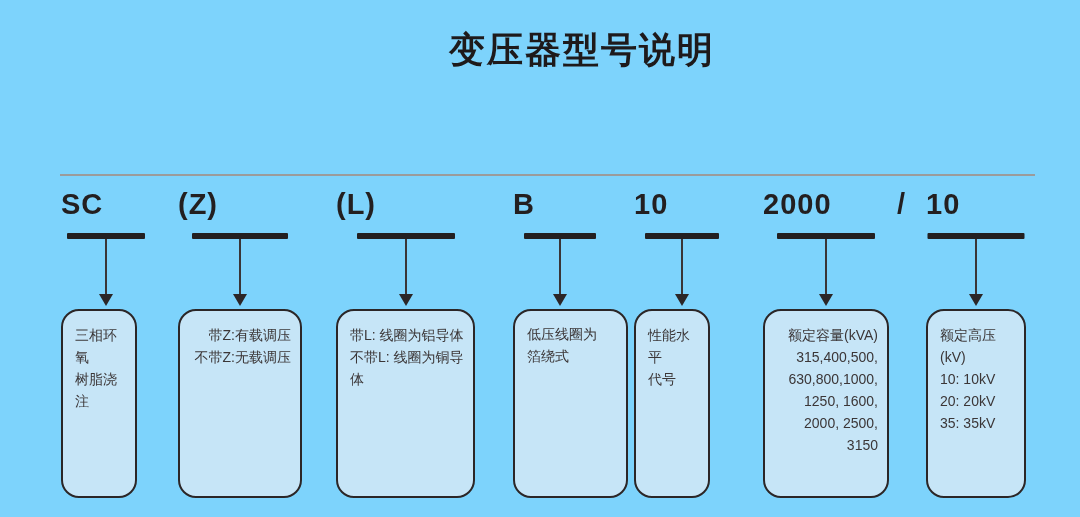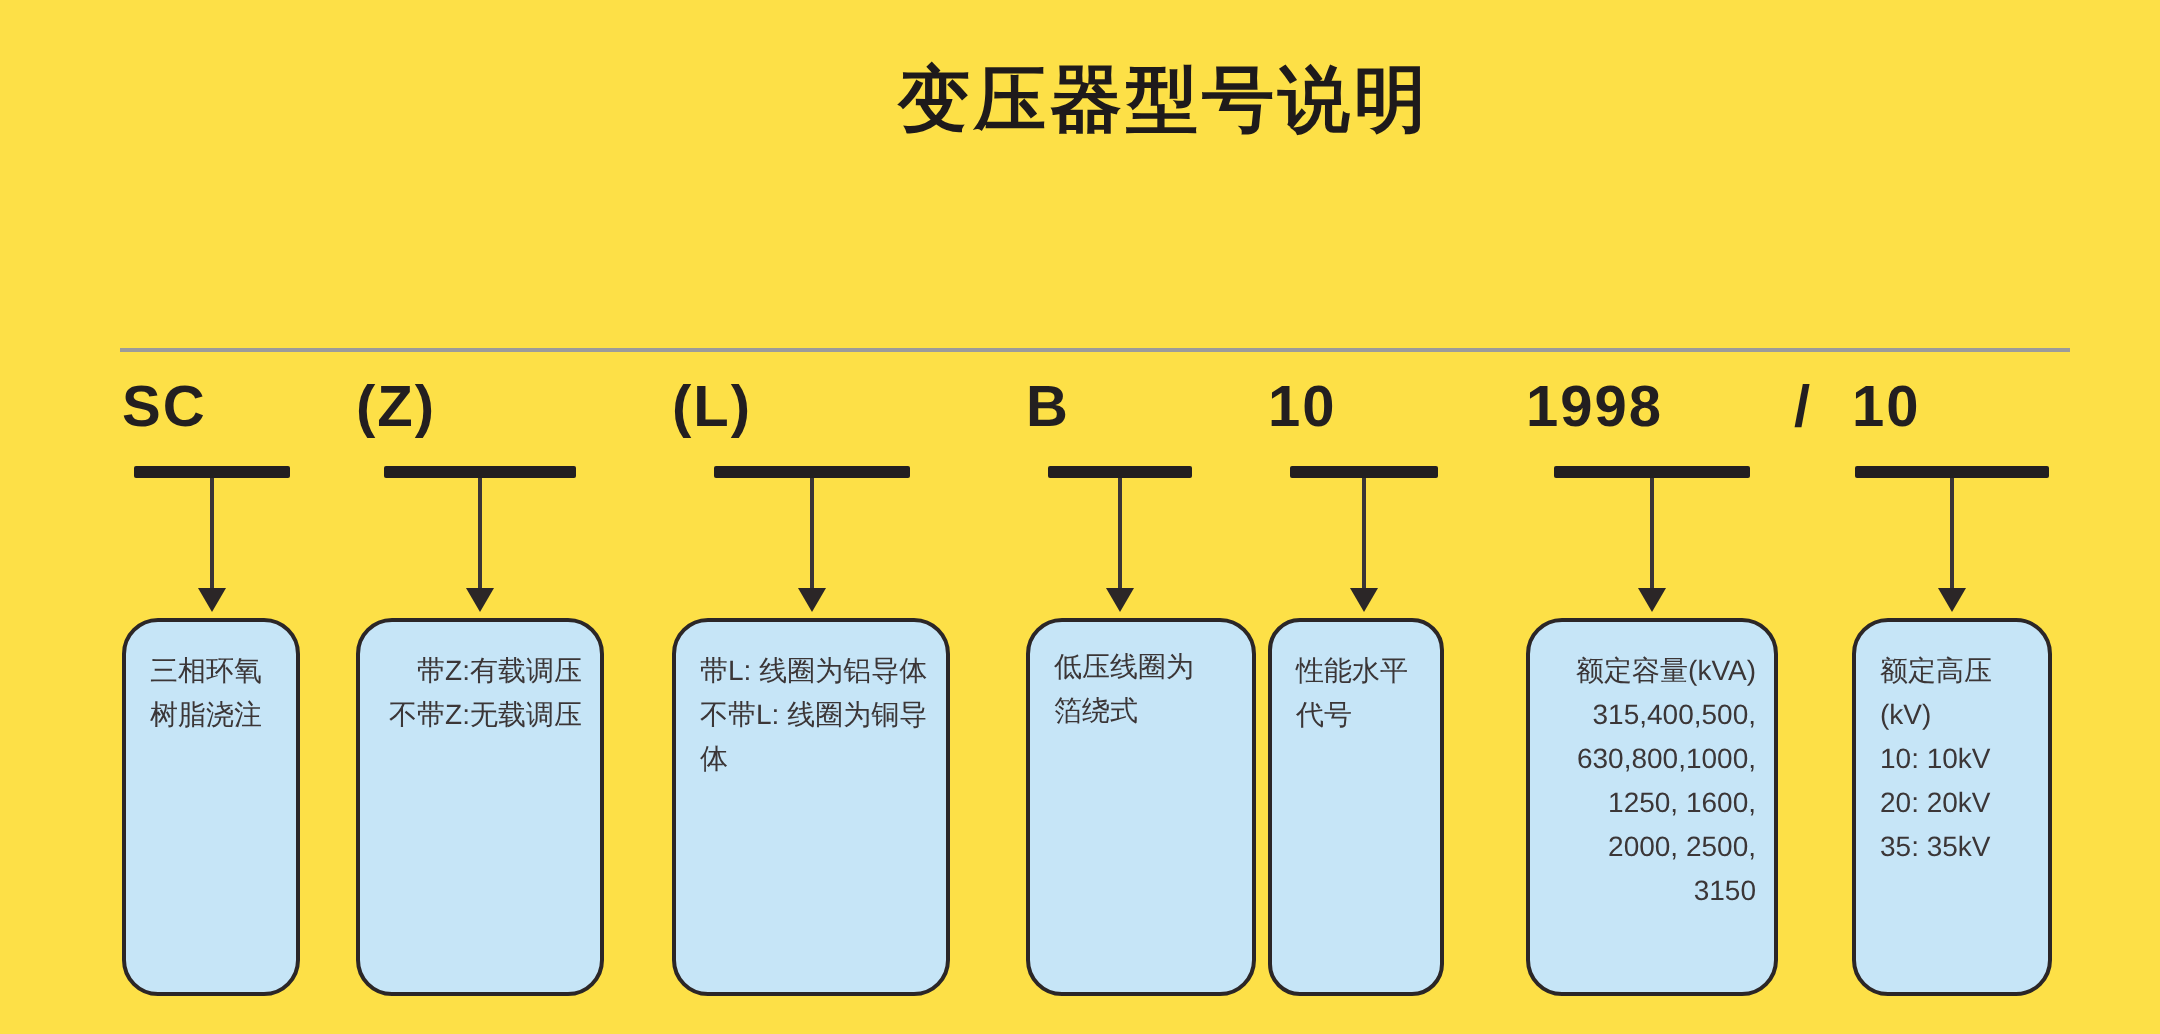--- a/index.html
+++ b/index.html
@@ -1,19 +1,19 @@
 <!DOCTYPE html>
 <html><head>
 <meta charset="utf-8">
 <style>
   html,body{margin:0;padding:0;background:#ffffff;}
   .stage{
     position:relative;
     width:1080px;height:517px;
-    background:#fde047;
+    background:#7dd3fc;
     font-family:"Liberation Sans","DejaVu Sans",sans-serif;
     overflow:hidden;
   }
   .title{
     position:absolute;
     top:26px;left:582px;
     transform:translateX(-50%);
     font-size:36px;
     font-weight:bold;
     color:#1e1a1b;
@@ -90,21 +90,21 @@
 
   <div class="title">变压器型号说明</div>
 
   <div class="top-rule"></div>
 
   <div class="column" style="left:61px;width:89px;">
     <div class="code">SC</div>
     <div class="bar" style="width:78px;"></div>
     <div class="stem"></div>
     <div class="arrow-head"></div>
-    <div class="box" style="width:89px;">三相环氧
+    <div class="box" style="width:76px;">三相环氧
 树脂浇注</div>
   </div>
 
   <div class="column" style="left:178px;width:124px;">
     <div class="code">(Z)</div>
     <div class="bar" style="width:96px;"></div>
     <div class="stem"></div>
     <div class="arrow-head"></div>
     <div class="box" style="width:124px;text-align:right;">带Z:有载调压
 不带Z:无载调压</div>
@@ -126,26 +126,26 @@
     <div class="arrow-head"></div>
     <div class="box" style="width:115px;font-family:Liberation Mono, monospace;">低压线圈为
 箔绕式</div>
   </div>
 
   <div class="column" style="left:634px;width:96px;">
     <div class="code">10</div>
     <div class="bar" style="width:74px;"></div>
     <div class="stem"></div>
     <div class="arrow-head"></div>
-    <div class="box" style="width:88px;border-radius:16px;">性能水平
+    <div class="box" style="width:76px;">性能水平
 代号</div>
   </div>
 
   <div class="column" style="left:763px;width:126px;">
-    <div class="code">1998</div>
+    <div class="code">2000</div>
     <div class="bar" style="width:98px;"></div>
     <div class="stem"></div>
     <div class="arrow-head"></div>
     <div class="box" style="width:126px;text-align:right;">额定容量(kVA)
 315,400,500,
 630,800,1000,
 1250, 1600,
 2000, 2500,
 3150</div>
   </div>

